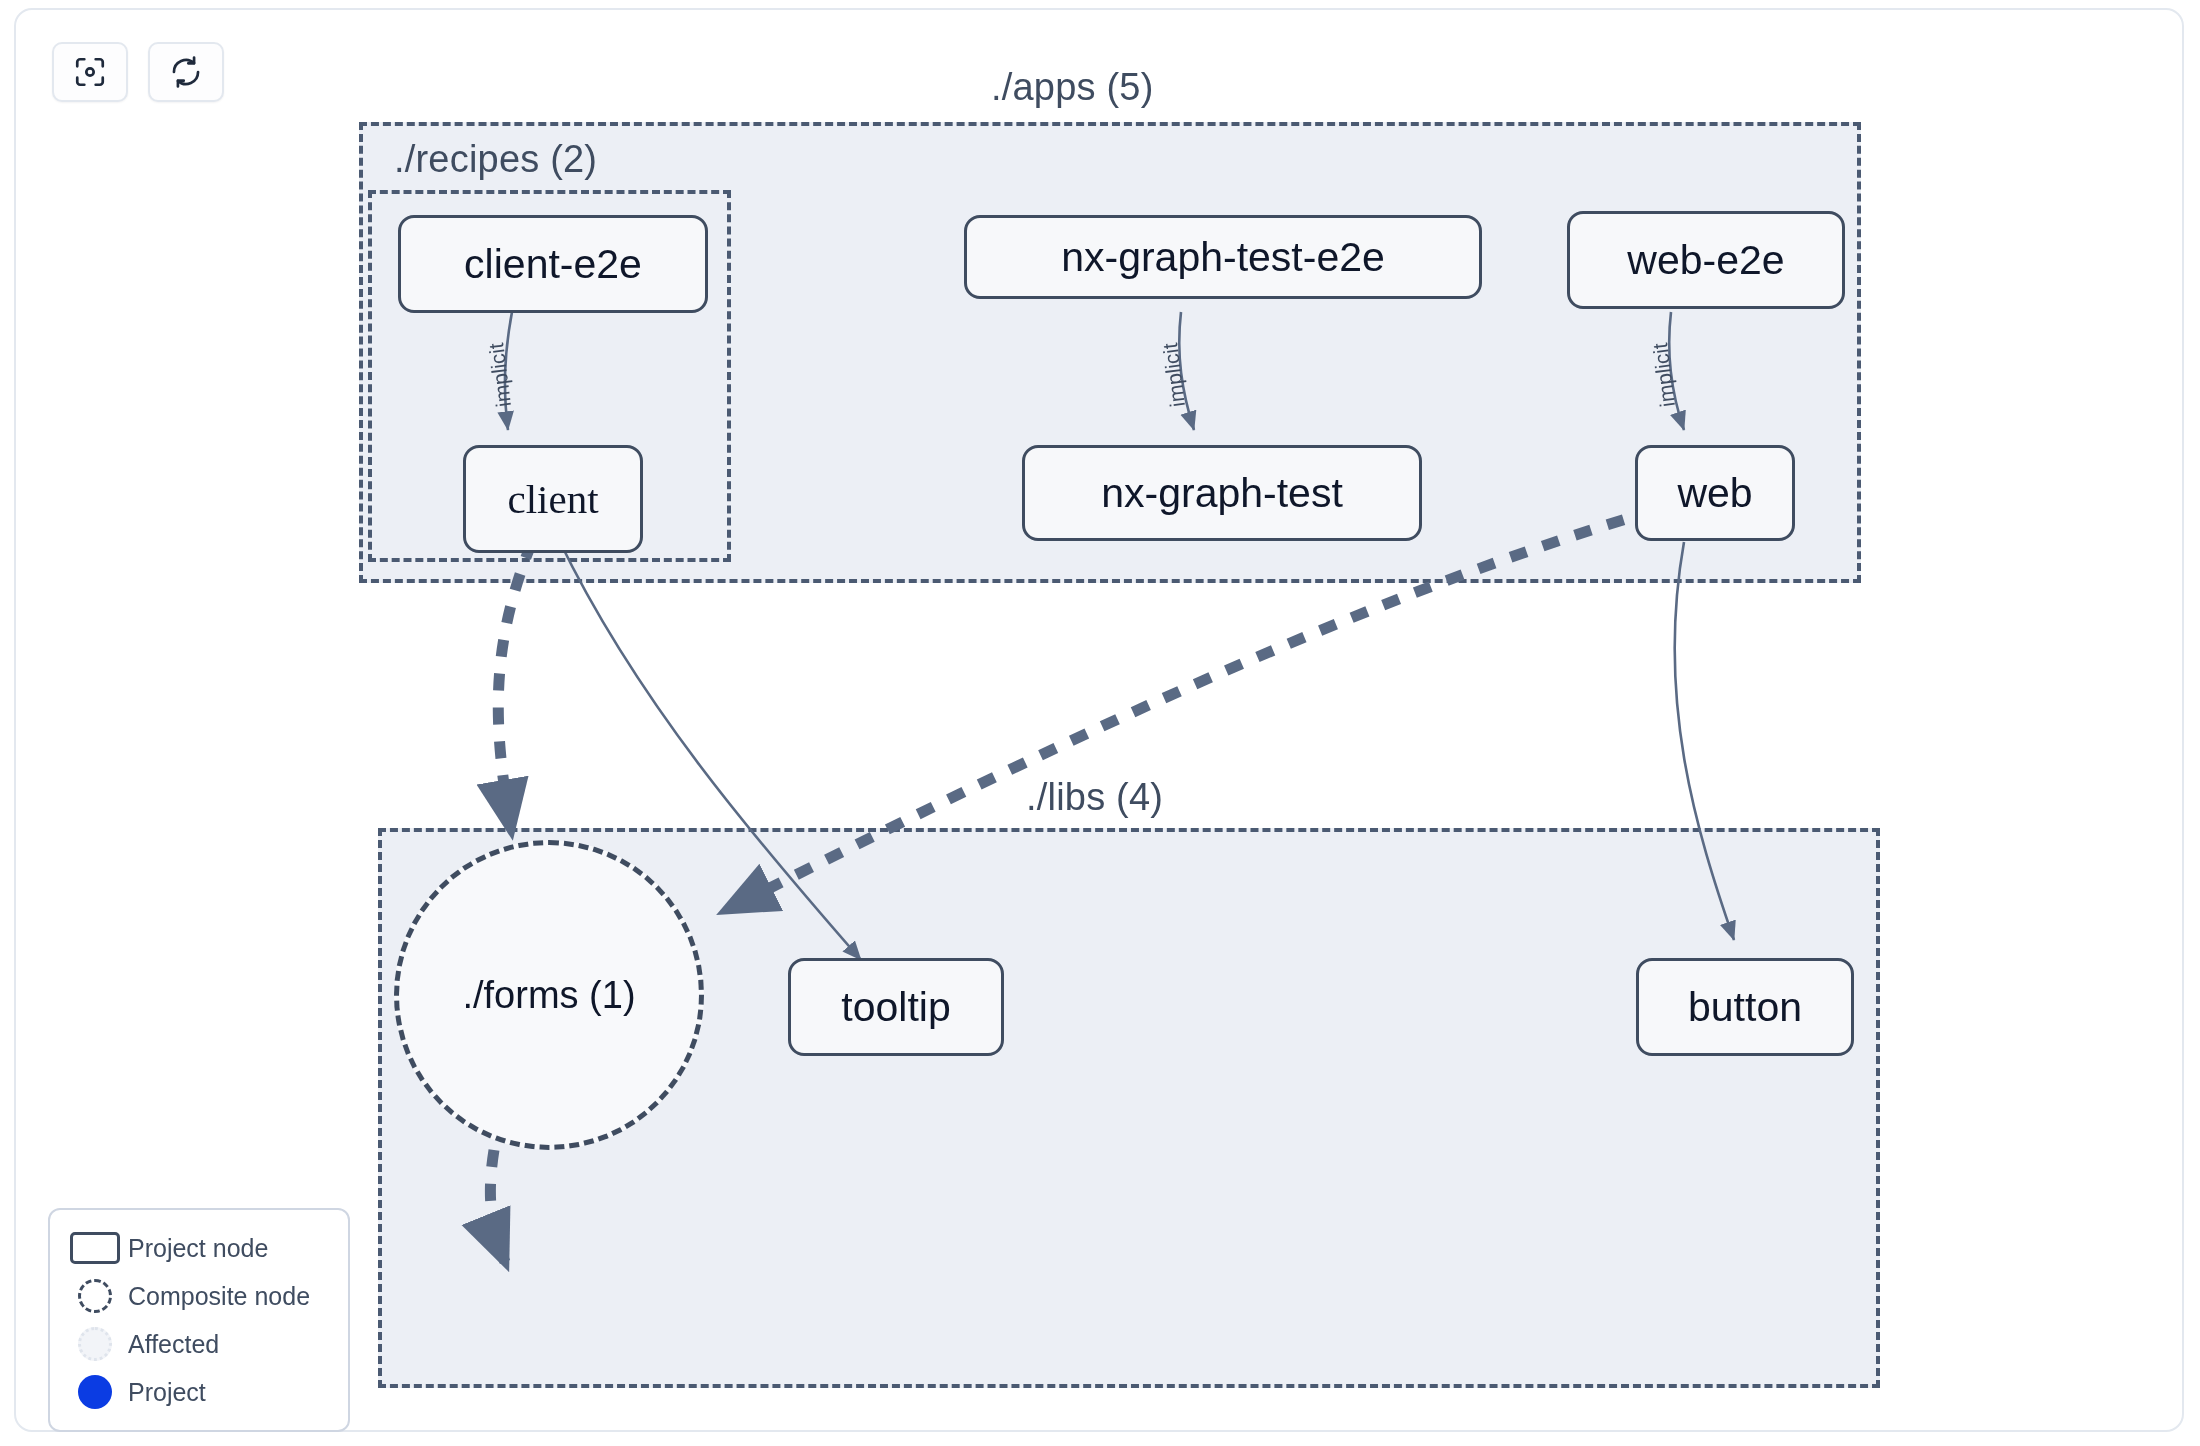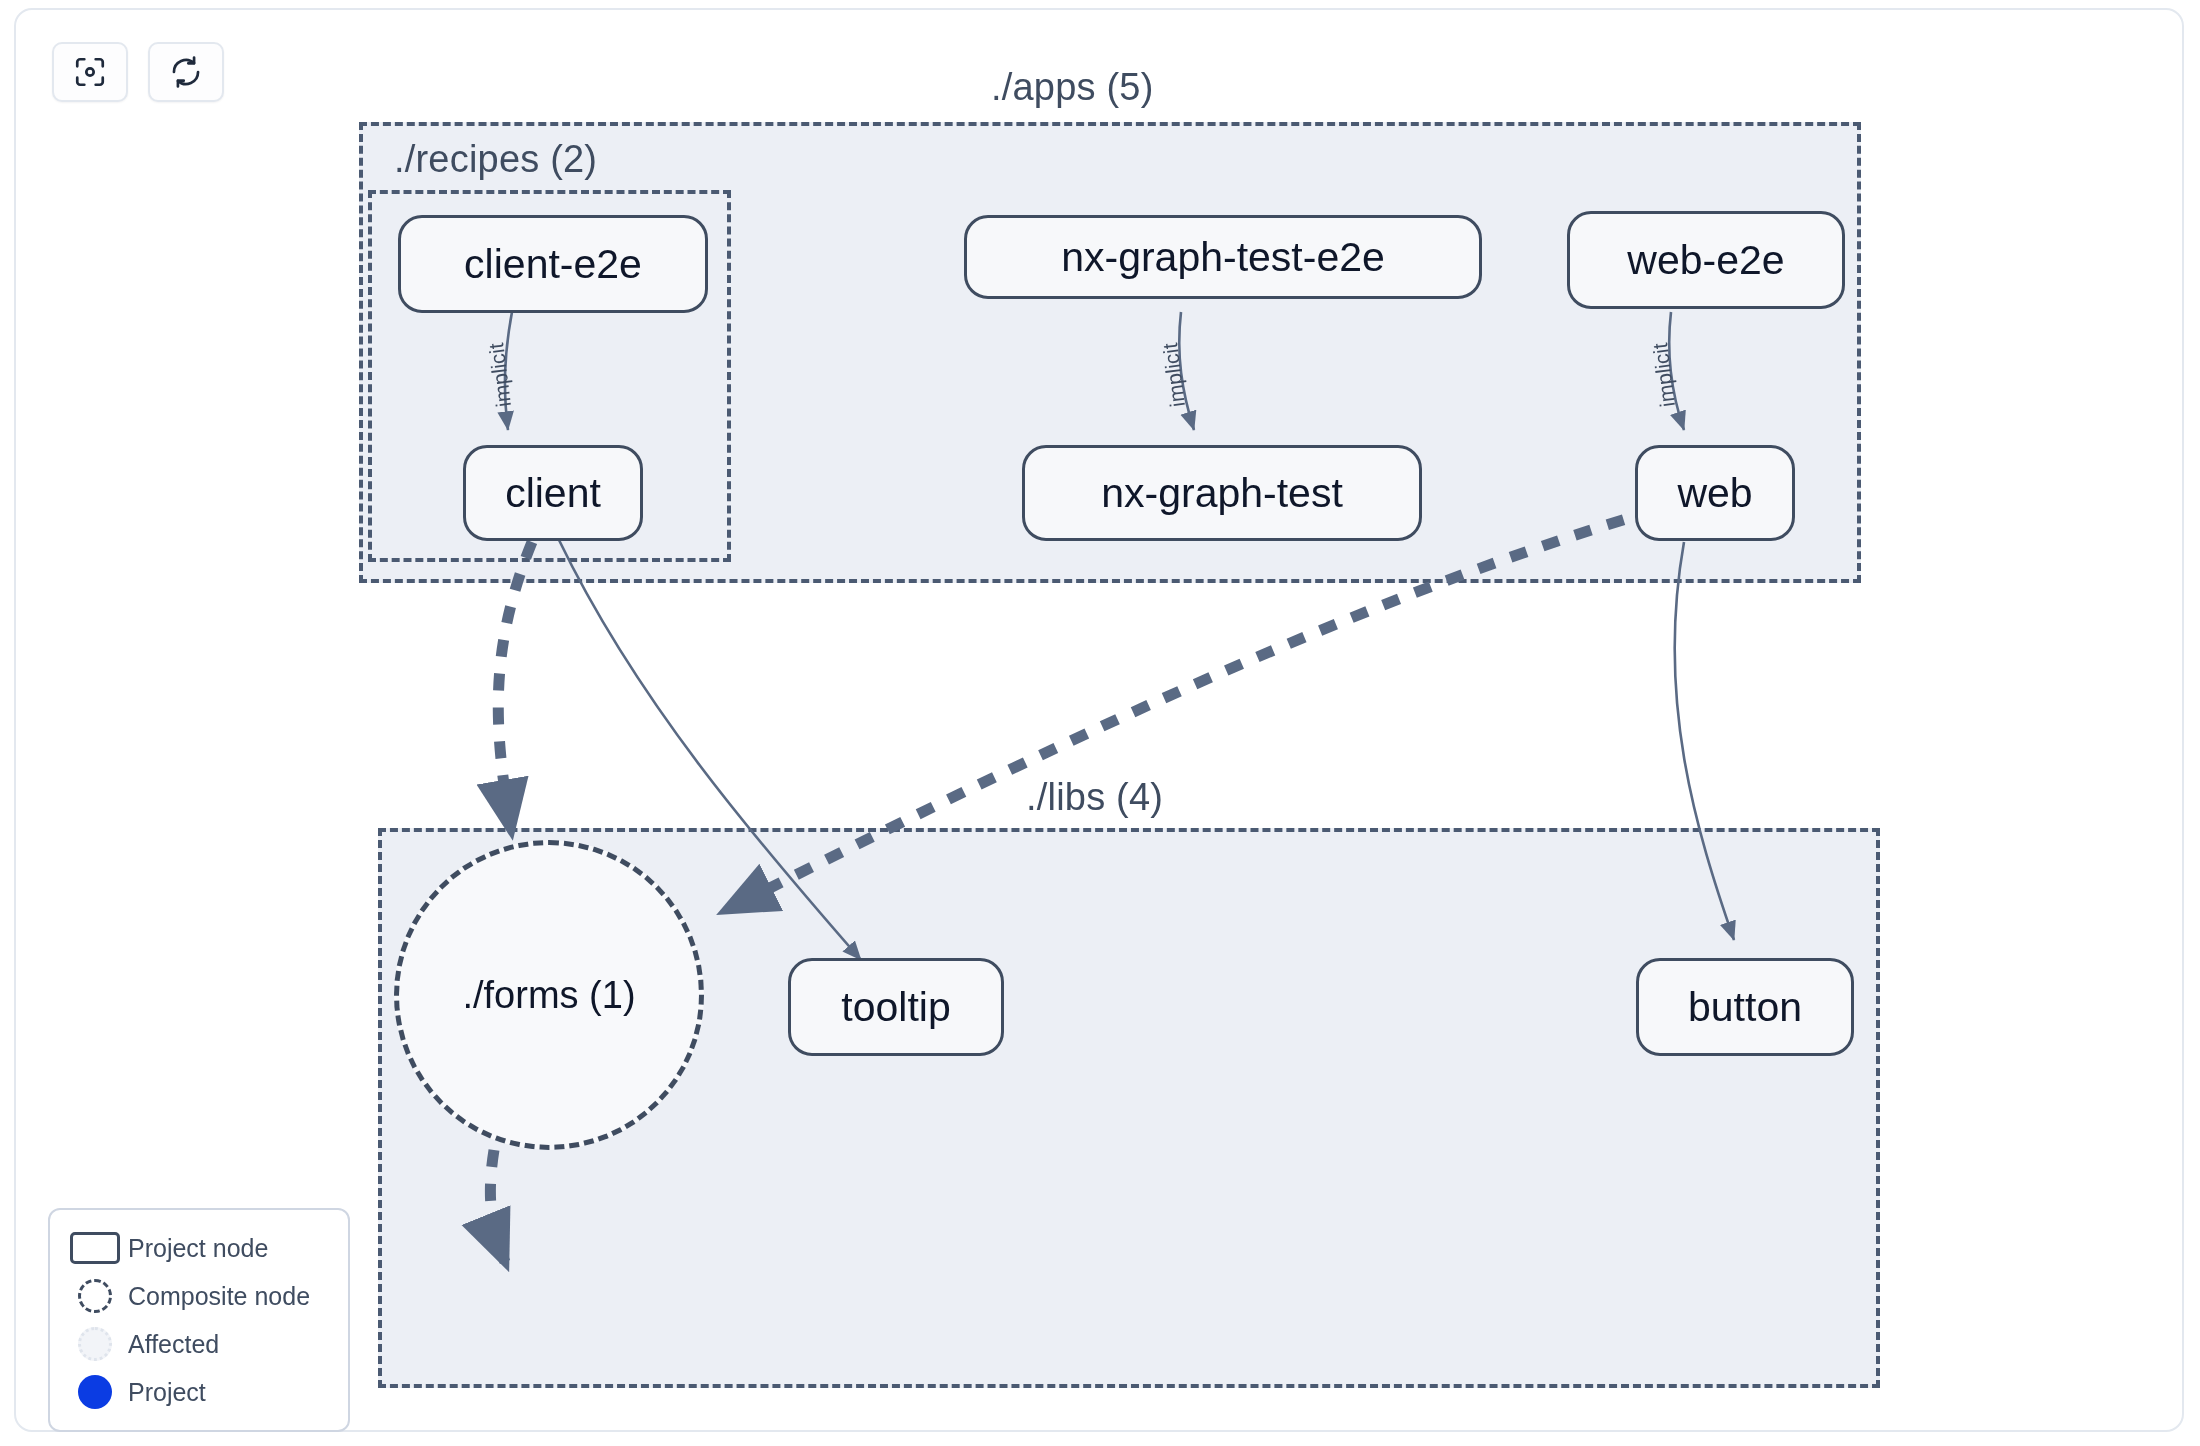--- a/index.html
+++ b/index.html
@@ -86,21 +86,21 @@
     background: transparent;
     white-space: nowrap;
     letter-spacing: .2px;
   }
 
   
   .node {
     position: absolute;
     background: #f7f8fa;
     border: 3px solid #3f4c60;
-    border-radius: 24px;
+    border-radius: 16px;
     display: flex;
     align-items: center;
     justify-content: center;
     color: #0f172a;
     font-size: 41px;
     box-sizing: border-box;
     cursor: pointer;
     white-space: nowrap;
     padding: 0 22px;
   }
@@ -254,21 +254,21 @@
 
         <path d="M 478,1140 C 470,1190 476,1220 489,1252" fill="none" stroke="#5a6a84" stroke-width="11" stroke-dasharray="17 17" stroke-linecap="butt" marker-end="url(#arrow-thick)"></path>
       </svg>
 
       <div class="edge-label" style="left:452px; top:353px; transform:rotate(-97deg);">implicit</div>
       <div class="edge-label" style="left:1126px; top:353px; transform:rotate(-97deg);">implicit</div>
       <div class="edge-label" style="left:1616px; top:353px; transform:rotate(-97deg);">implicit</div>
 
       <div class="node" style="left:382px; top:205px; width:310px; height:98px;">client-e2e</div>
 
-      <div class="node" style="left:447px; top:435px; width:180px; height:96px;">client</div>
+      <div class="node" style="left:447px; top:435px; width:180px; height:108px;font-family:Liberation Serif, serif;">client</div>
 
       <div class="node" style="left:948px; top:205px; width:518px; height:84px;">nx-graph-test-e2e</div>
 
       <div class="node" style="left:1006px; top:435px; width:400px; height:96px;">nx-graph-test</div>
 
       <div class="node" style="left:1551px; top:201px; width:278px; height:98px;">web-e2e</div>
 
       <div class="node" style="left:1619px; top:435px; width:160px; height:96px;">web</div>
 
       <div class="composite" style="left:378px; top:830px; width:310px; height:310px;">./forms (1)</div>

